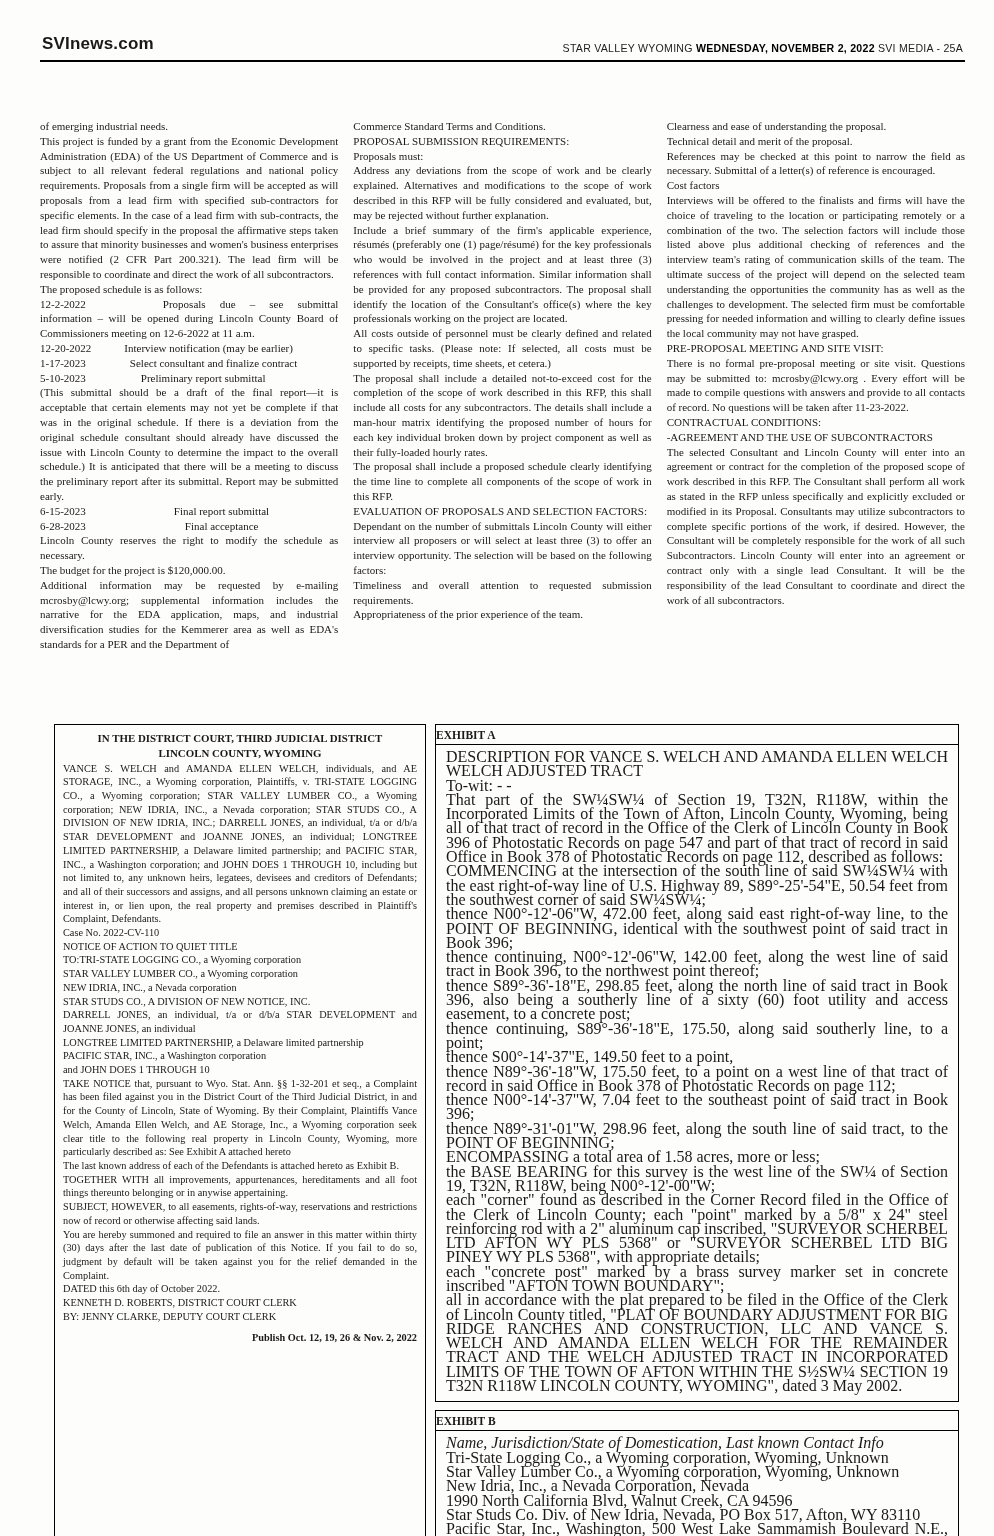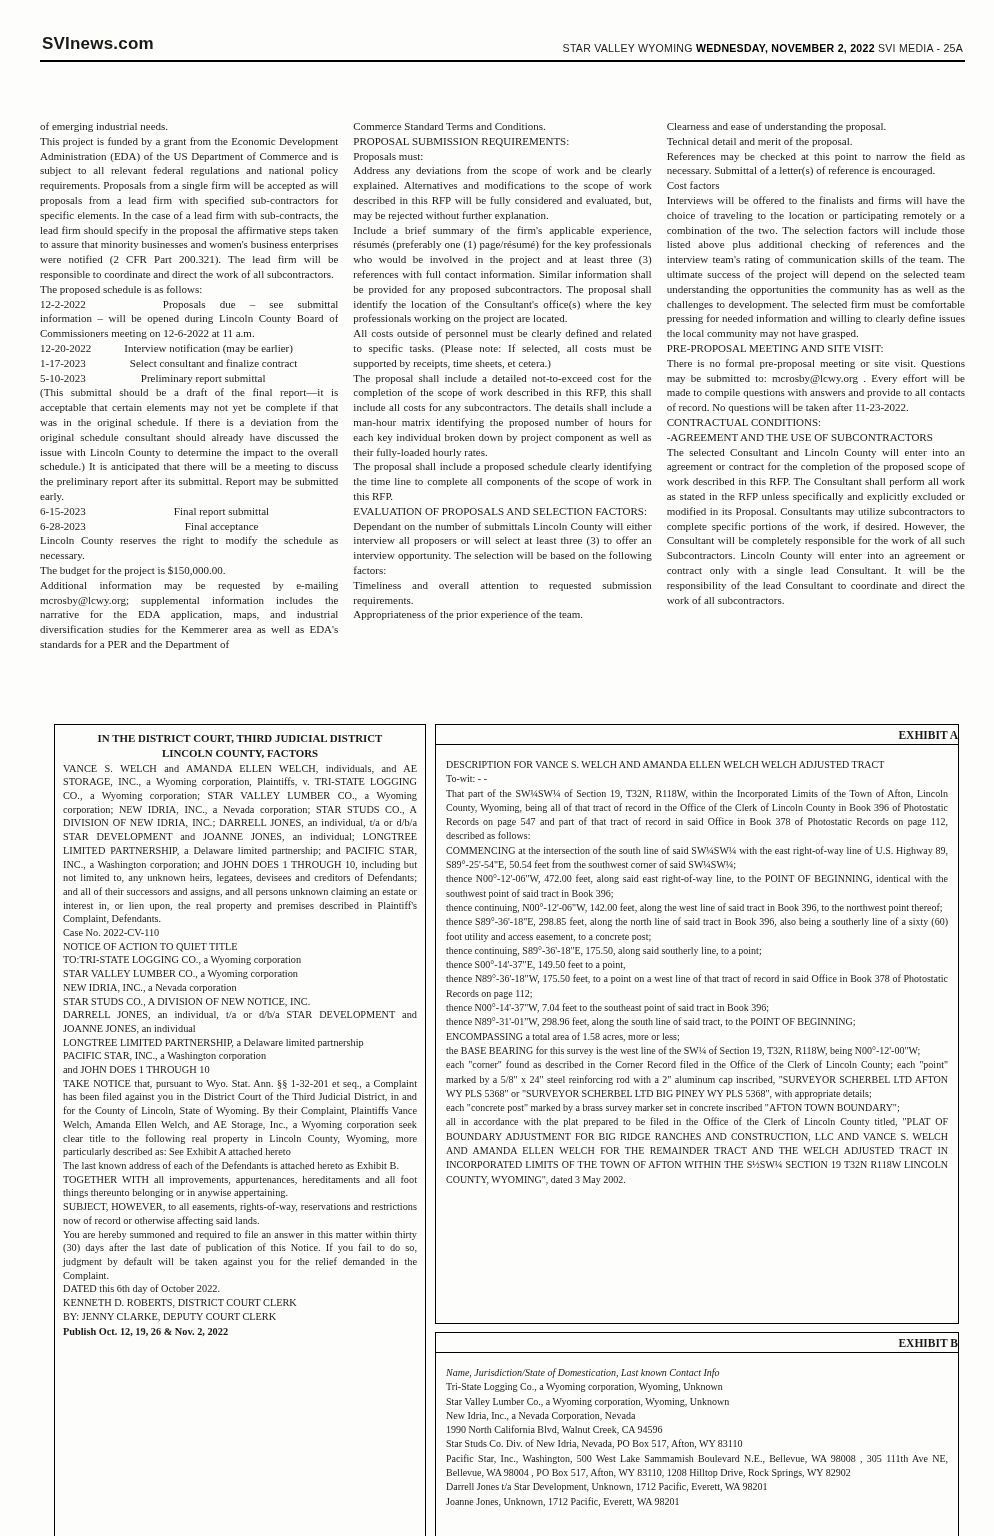--- a/index.html
+++ b/index.html
@@ -38,32 +38,32 @@
 
   .court-box {
     width: 372px; min-height: 846px;
     border: 1.5px solid #000;
     padding: 6px 8px 6px 8px;
     font-size: 10.3px; line-height: 13.7px; text-align: justify;
     overflow: hidden;
   }
   .court-title { text-align: center; font-weight: 700; font-size: 10.9px; line-height: 13.8px; margin: 1px 0 0; }
   .court-body { margin-top: 1px; }
-  .publish-line { font-weight: 700; text-align: left; margin-top: 2px; }
+  .publish-line { font-weight: 700; text-align: right; margin-top: 8px; }
 
   .exhibits { flex: 1; display: flex; flex-direction: column; gap: 8px; }
   .exhibit-box { border: 1.5px solid #000; padding: 0 10px 8px; overflow: hidden; }
   .exhibit-a { min-height: 600px; }
   .exhibit-b { min-height: 234px; }
   .exhibit-title {
-    text-align: right; font-weight: 700; font-size: 11.5px;
-    padding: 4px 0 3px; margin: 0 -10px 13px;
+    text-align: left; font-weight: 700; font-size: 11.5px;
+    padding: 4px 0 3px; margin: 0 -10px 5px;
     border-bottom: 1.2px solid #000;
   }
-  .exhibit-body { font-size: 10px; line-height: 14.3px; text-align: justify; }
+  .exhibit-body { font-size: 16px; line-height: 14.3px; text-align: justify; }
   .italic { font-style: italic; }
 </style>
 </head>
 <body>
 
 <div class="page">
 
   <header class="masthead">
     <span class="site">SVInews.com</span>
     <span class="mast-right"><span>STAR VALLEY WYOMING </span><b>WEDNESDAY, NOVEMBER 2, 2022</b><span> SVI MEDIA - 25A</span></span>
@@ -75,21 +75,21 @@
         <p class="para">This project is funded by a grant from the Economic Development Administration (EDA) of the US Department of Commerce and is subject to all relevant federal regulations and national policy requirements. Proposals from a single firm will be accepted as will proposals from a lead firm with specified sub-contractors for specific elements. In the case of a lead firm with sub-contracts, the lead firm should specify in the proposal the affirmative steps taken to assure that minority businesses and women's business enterprises were notified (2 CFR Part 200.321). The lead firm will be responsible to coordinate and direct the work of all subcontractors.</p>
         <p class="para">The proposed schedule is as follows:</p>
         <p class="para">12-2-2022       Proposals due – see submittal information – will be opened during Lincoln County Board of Commissioners meeting on 12-6-2022 at 11 a.m.</p>
         <p class="para">12-20-2022   Interview notification (may be earlier)</p>
         <p class="para">1-17-2023    Select consultant and finalize contract</p>
         <p class="para">5-10-2023     Preliminary report submittal</p>
         <p class="para">(This submittal should be a draft of the final report—it is acceptable that certain elements may not yet be complete if that was in the original schedule.  If there is a deviation from the original schedule consultant should already have discussed the issue with Lincoln County to determine the impact to the overall schedule.)  It is anticipated that there will be a meeting to discuss the preliminary report after its submittal.  Report may be submitted early.</p>
         <p class="para">6-15-2023        Final report submittal</p>
         <p class="para">6-28-2023         Final acceptance</p>
         <p class="para">Lincoln County reserves the right to modify the schedule as necessary.</p>
-        <p class="para">The budget for the project is $150,000.00.</p>
+        <p class="para">The budget for the project is $120,000.00.</p>
         <p class="para">Additional information may be requested by e-mailing mcrosby@lcwy.org; supplemental information includes the narrative for the EDA application, maps, and industrial diversification studies for the Kemmerer area as well as EDA's standards for a PER and the Department of</p>
       </div>
     <div class="col">
         <p class="para">Commerce Standard Terms and Conditions.</p>
         <p class="para">PROPOSAL SUBMISSION REQUIREMENTS:</p>
         <p class="para">Proposals must:</p>
         <p class="para">Address any deviations from the scope of work and be clearly explained.  Alternatives and modifications to the scope of work described in this RFP will be fully considered and evaluated, but, may be rejected without further explanation.</p>
         <p class="para">Include a brief summary of the firm's applicable experience, résumés (preferably one (1) page/résumé) for the key professionals who would be involved in the project and at least three (3) references with full contact information.  Similar information shall be provided for any proposed subcontractors.  The proposal shall identify the location of the Consultant's office(s) where the key professionals working on the project are located.</p>
         <p class="para">All costs outside of personnel must be clearly defined and related to specific tasks.  (Please note:  If selected, all costs must be supported by receipts, time sheets, et cetera.)</p>
         <p class="para">The proposal shall include a detailed not-to-exceed cost for the completion of the scope of work described in this RFP, this shall include all costs for any subcontractors.  The details shall include a man-hour matrix identifying the proposed number of hours for each key individual broken down by project component as well as their fully-loaded hourly rates.</p>
@@ -110,21 +110,21 @@
         <p class="para">CONTRACTUAL CONDITIONS:</p>
         <p class="para">-AGREEMENT AND THE USE OF SUBCONTRACTORS</p>
         <p class="para">The selected Consultant and Lincoln County will enter into an agreement or contract for the completion of the proposed scope of work described in this RFP.  The Consultant shall perform all work as stated in the RFP unless specifically and explicitly excluded or modified in its Proposal.  Consultants may utilize subcontractors to complete specific portions of the work, if desired.  However, the Consultant will be completely responsible for the work of all such Subcontractors.  Lincoln County will enter into an agreement or contract only with a single lead Consultant.  It will be the responsibility of the lead Consultant to coordinate and direct the work of all subcontractors.</p>
       </div>
   </section>
 
   <section class="legal-row">
 
     <div class="court-box">
       <p class="court-title">IN THE DISTRICT COURT, THIRD JUDICIAL DISTRICT</p>
-      <p class="court-title">LINCOLN COUNTY, FACTORS</p>
+      <p class="court-title">LINCOLN COUNTY, WYOMING</p>
       <div class="court-body">
           <p class="para">VANCE S. WELCH and AMANDA ELLEN WELCH, individuals, and AE STORAGE, INC., a Wyoming corporation, Plaintiffs, v. TRI-STATE LOGGING CO., a Wyoming corporation; STAR VALLEY LUMBER CO., a Wyoming corporation; NEW IDRIA, INC., a Nevada corporation; STAR STUDS CO., A DIVISION OF NEW IDRIA, INC.; DARRELL JONES, an individual, t/a or d/b/a STAR DEVELOPMENT and JOANNE JONES, an individual; LONGTREE LIMITED PARTNERSHIP, a Delaware limited partnership; and PACIFIC STAR, INC., a Washington corporation; and JOHN DOES 1 THROUGH 10, including but not limited to, any unknown heirs, legatees, devisees and creditors of Defendants; and all of their successors and assigns, and all persons unknown claiming an estate or interest in, or lien upon, the real property and premises described in Plaintiff's Complaint, Defendants.</p>
           <p class="para">Case No. 2022-CV-110</p>
           <p class="para">NOTICE OF ACTION TO QUIET TITLE</p>
           <p class="para">TO:TRI-STATE LOGGING CO., a Wyoming corporation</p>
           <p class="para">STAR VALLEY LUMBER CO., a Wyoming corporation</p>
           <p class="para">NEW IDRIA, INC., a Nevada corporation</p>
           <p class="para">STAR STUDS CO., A DIVISION OF NEW NOTICE, INC.</p>
           <p class="para">DARRELL JONES, an individual, t/a or d/b/a STAR DEVELOPMENT and JOANNE JONES, an individual</p>
           <p class="para">LONGTREE LIMITED PARTNERSHIP, a Delaware limited partnership</p>

